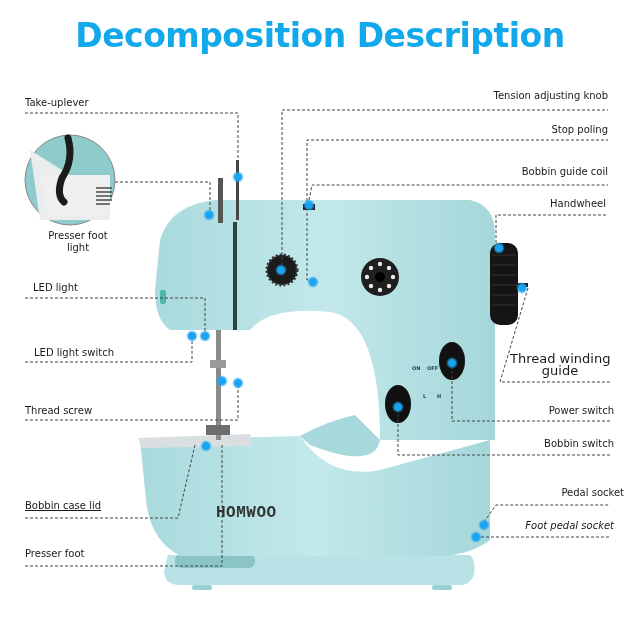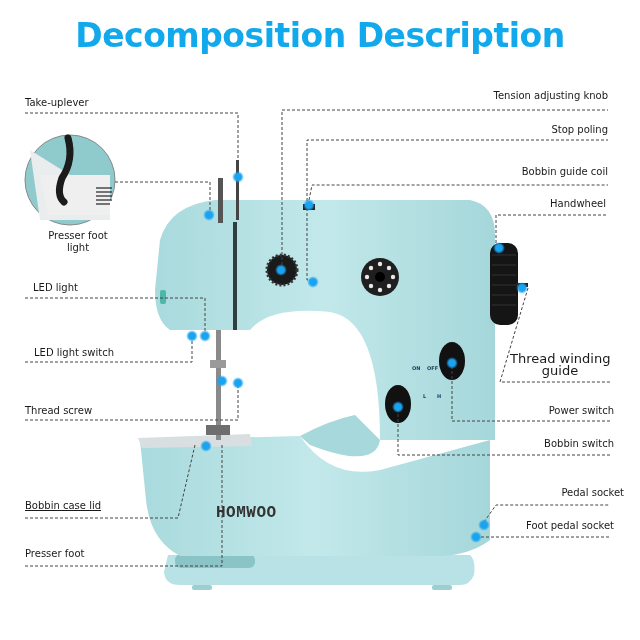--- a/index.html
+++ b/index.html
@@ -174,13 +174,13 @@
 <div class="label right" style="right:32px;top:122px;">Stop poling</div>
 <div class="label right" style="right:32px;top:164px;">Bobbin guide coil</div>
 <div class="label right" style="right:34px;top:196px;">Handwheel</div>
 <div class="label center" style="left:510px;top:353px;width:100px;line-height:12px;font-size:13px;">
   <div>Thread winding</div>
   <div>guide</div>
 </div>
 <div class="label right" style="right:26px;top:403px;">Power switch</div>
 <div class="label right" style="right:26px;top:436px;">Bobbin switch</div>
 <div class="label right" style="right:16px;top:485px;padding-left:32px;">Pedal socket</div>
-<div class="label right" style="right:26px;top:518px;">Foot pedal socket</div>
+<div class="label right" style="right:26px;top:518px;font-style:italic;">Foot pedal socket</div>
 
 </body></html>

